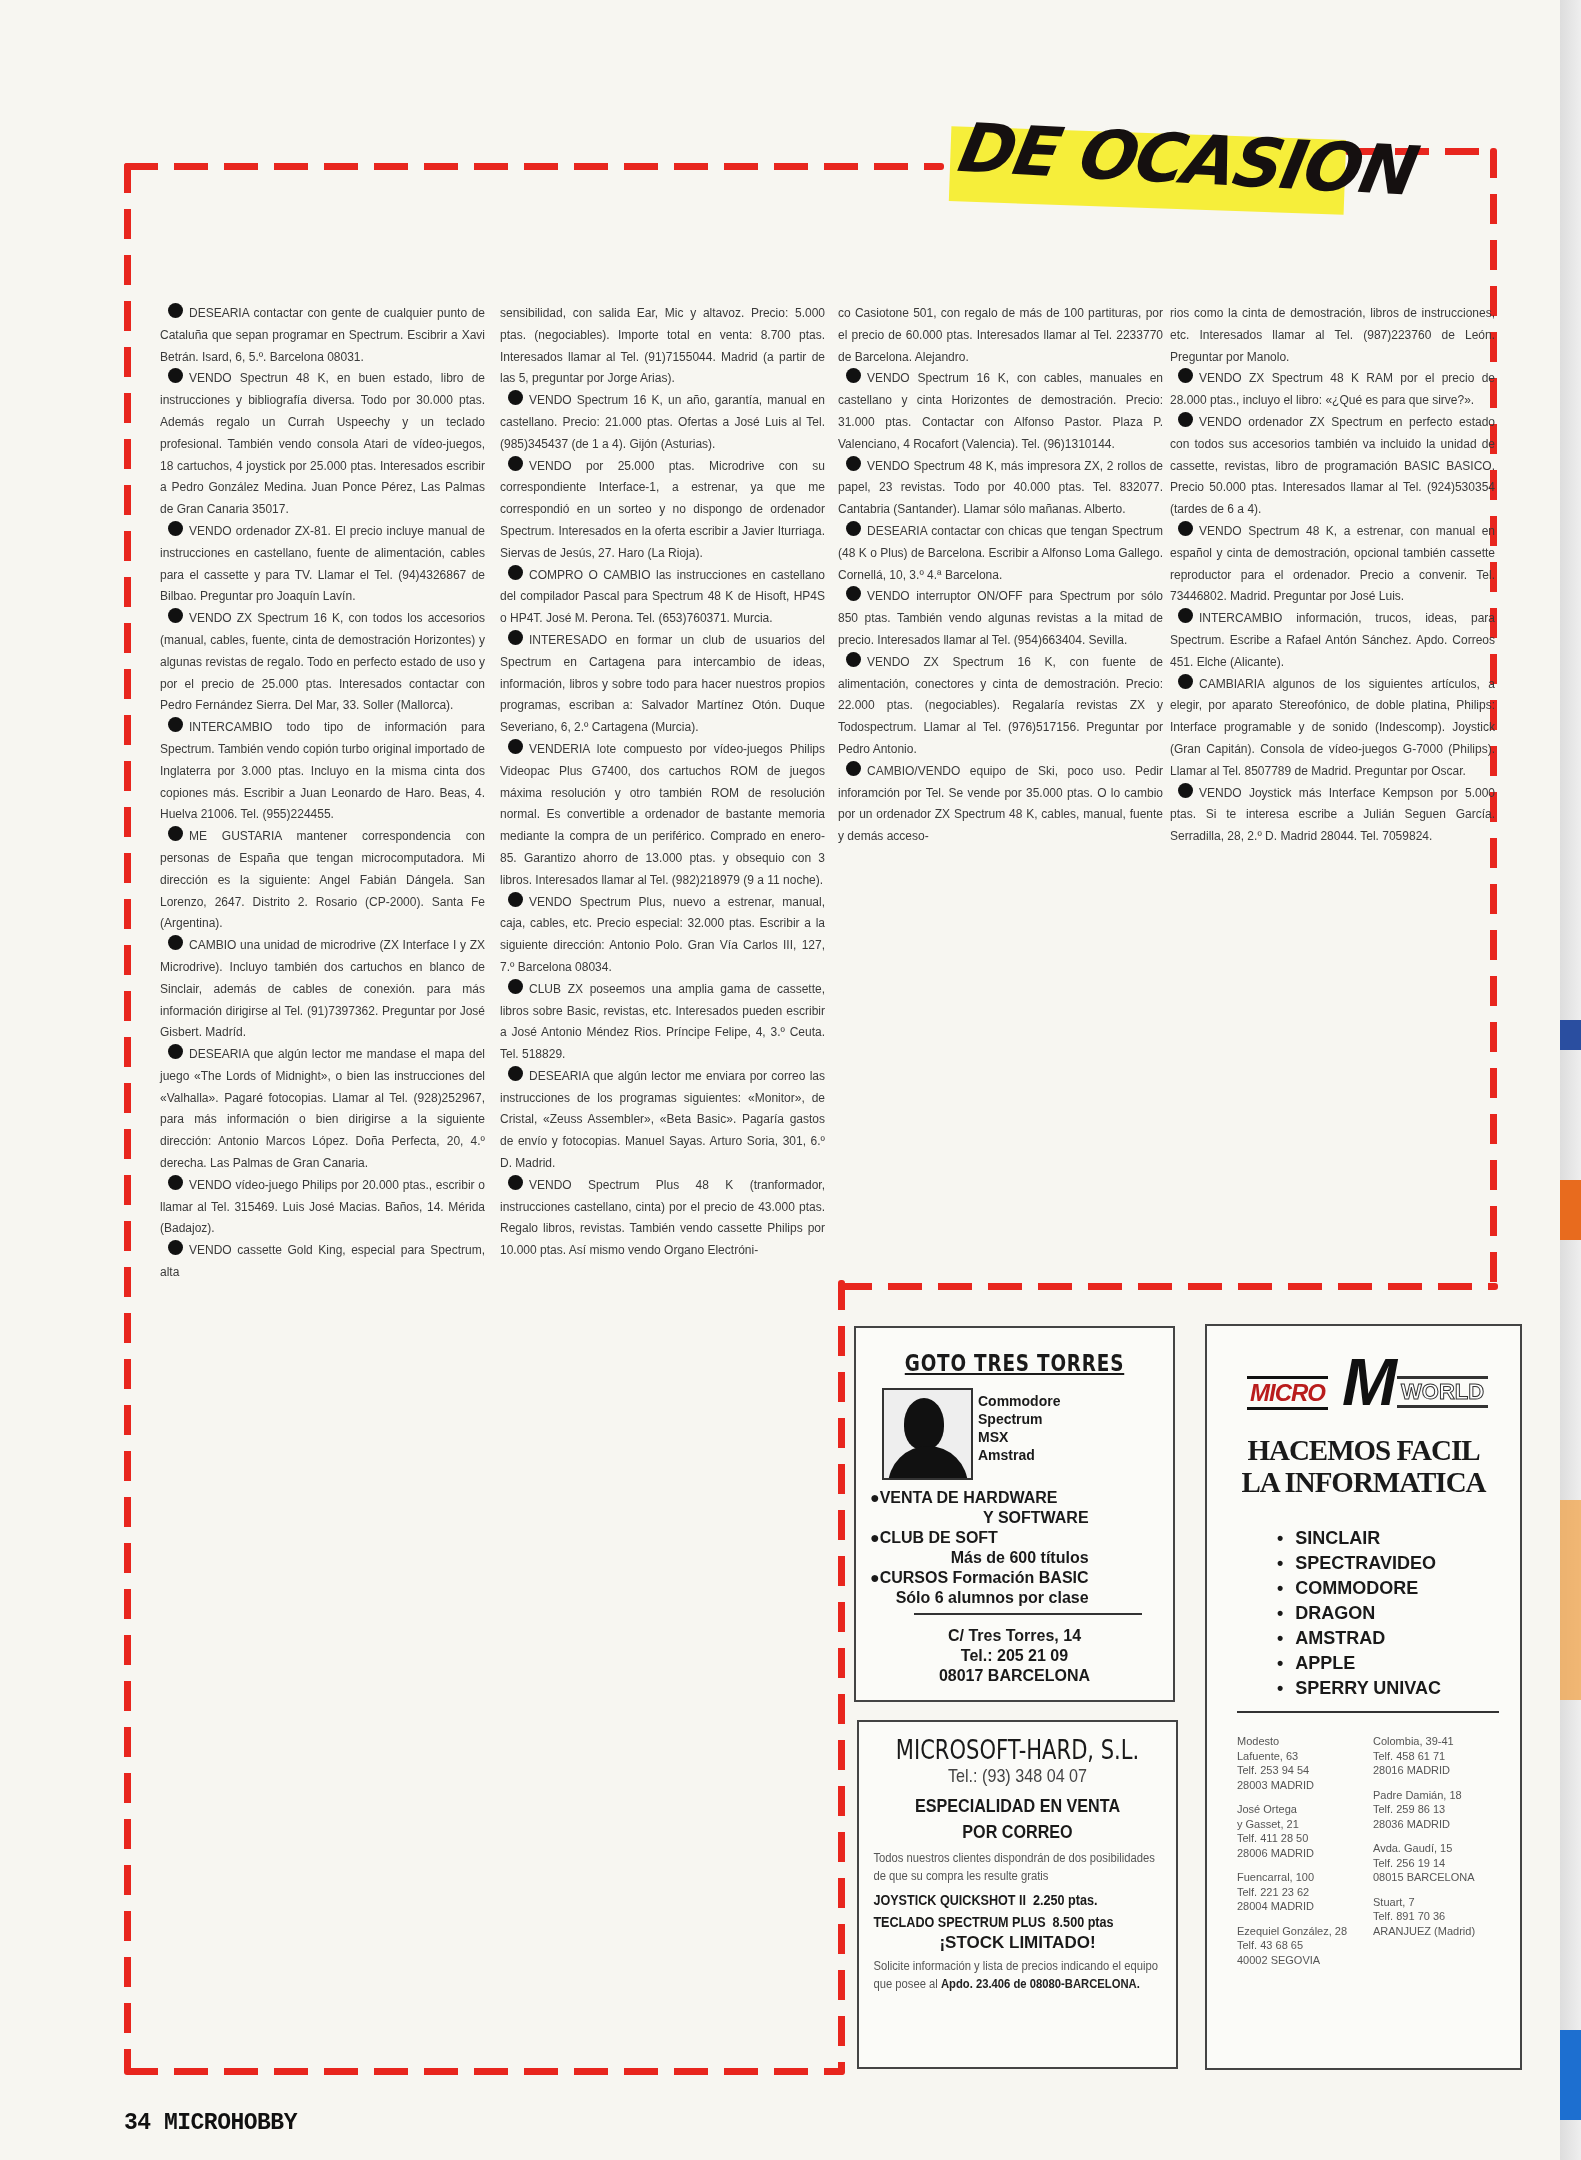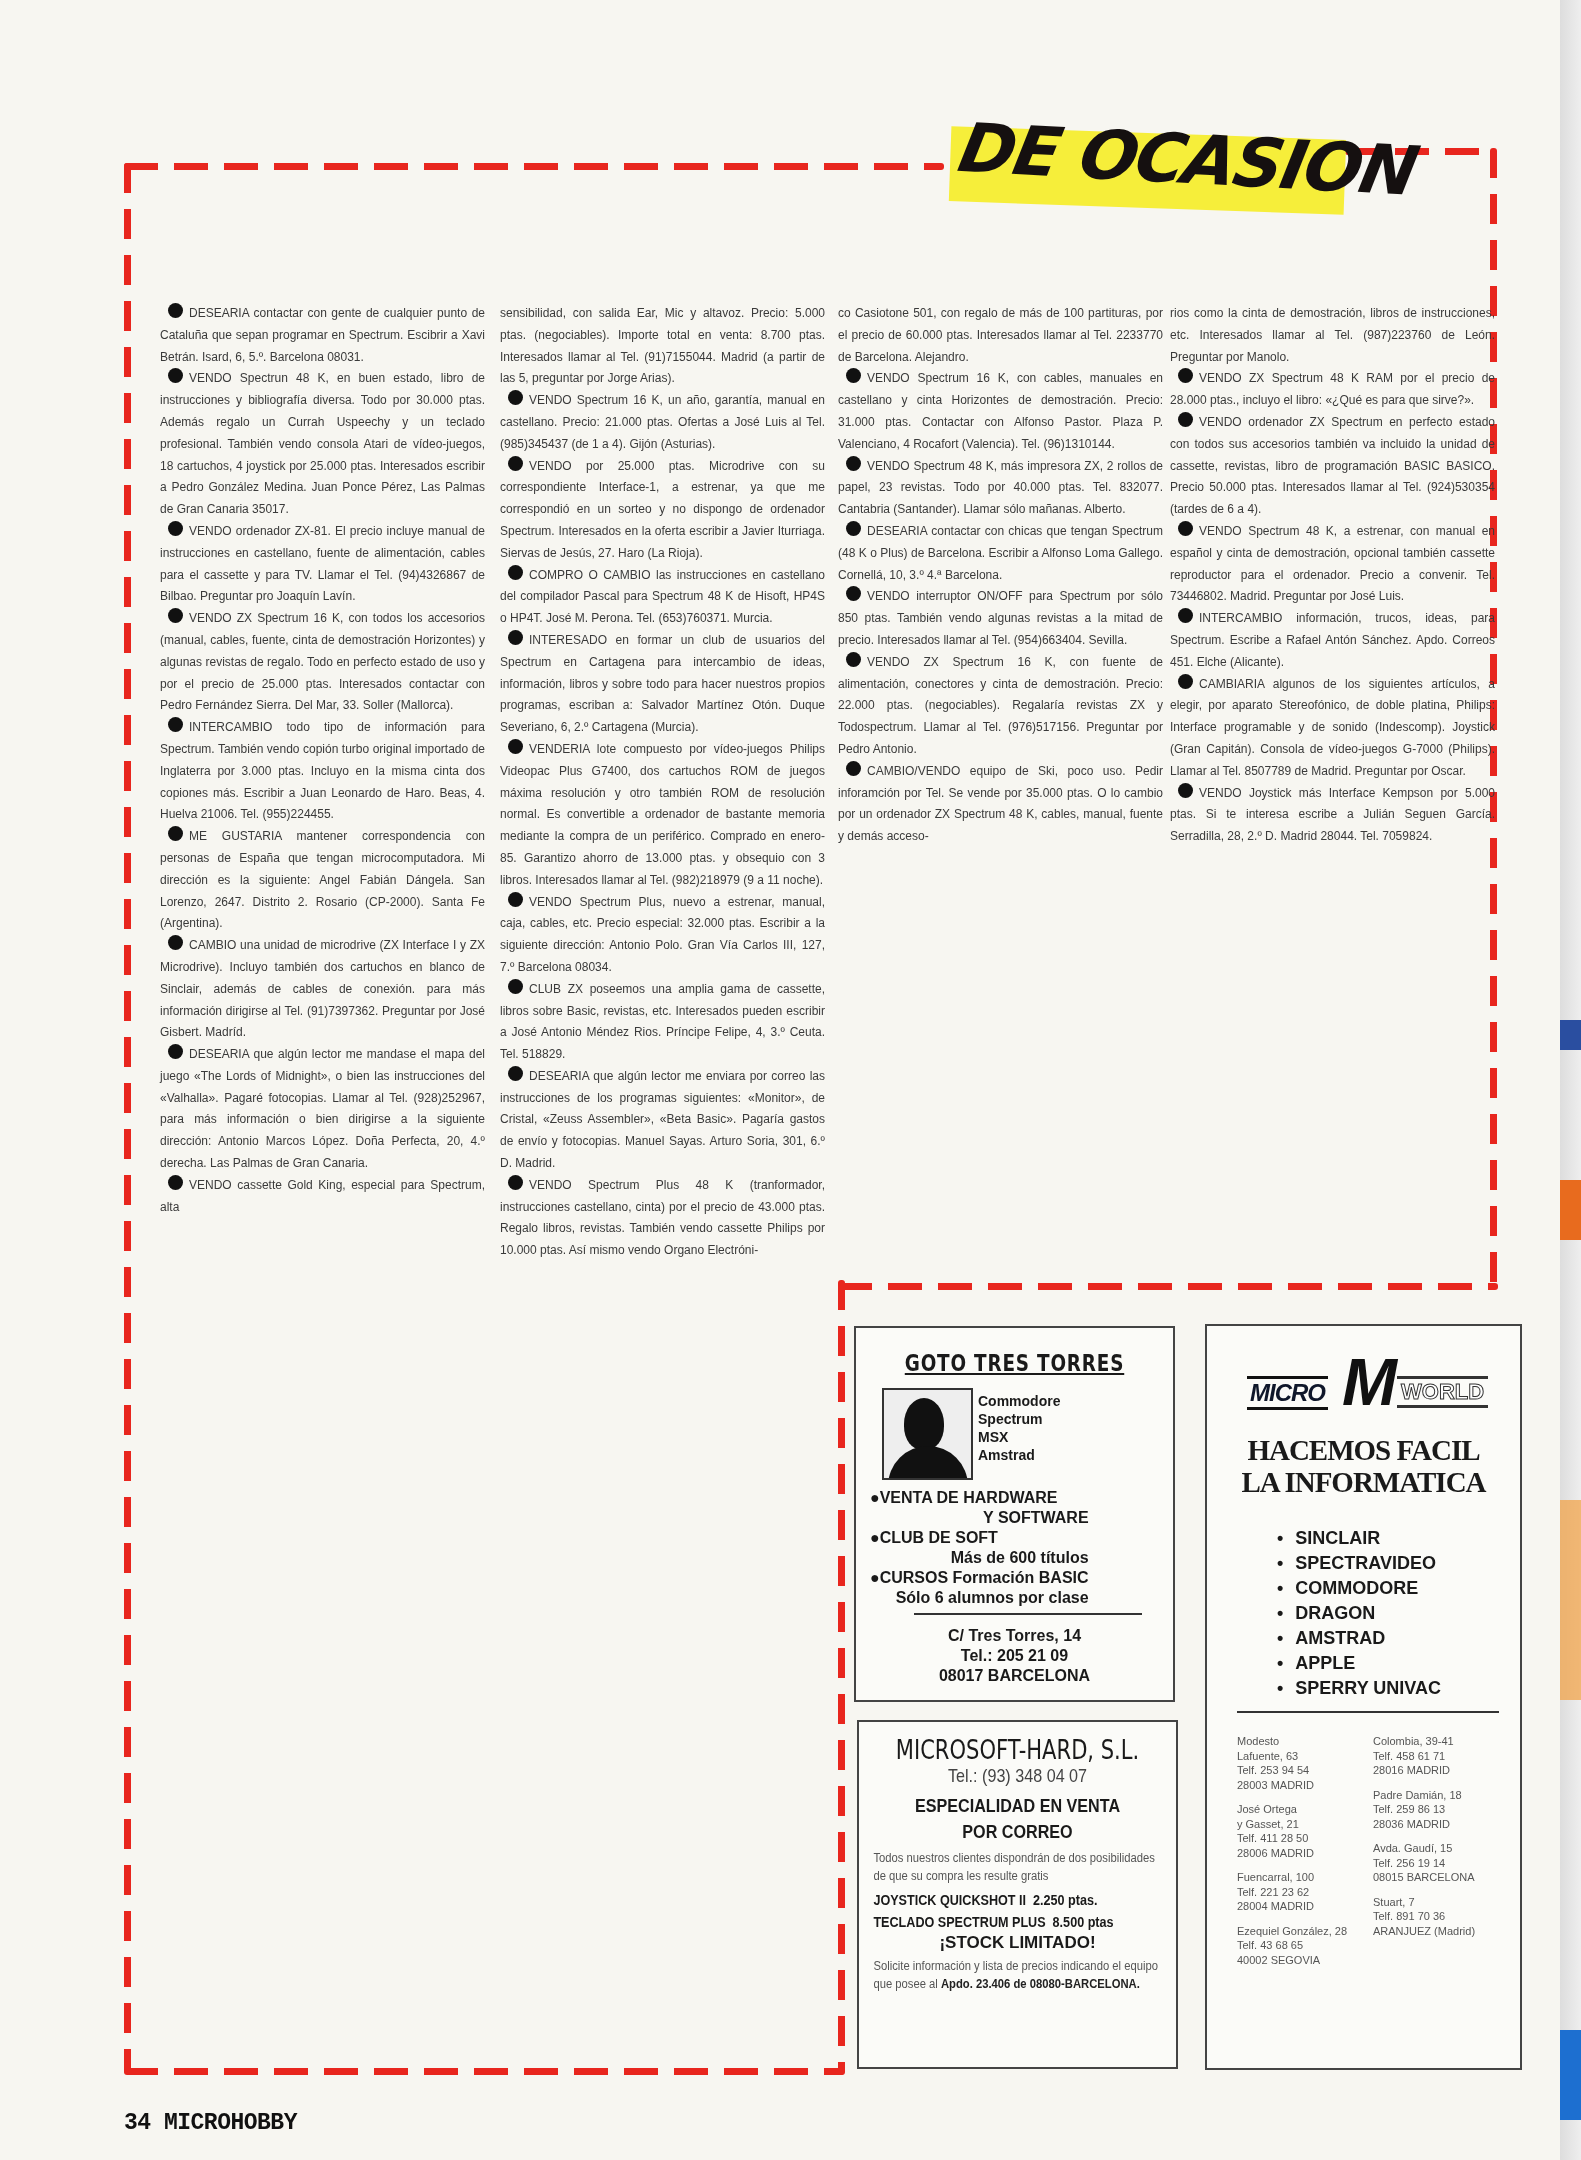--- a/index.html
+++ b/index.html
@@ -50,21 +50,21 @@
   .goto-addr { position: absolute; left: 0; right: 0; top: 298px; text-align: center; font-weight: bold; font-size: 16px; line-height: 20px; }
 
   .msh-title { text-align: center; font-family: "DejaVu Sans", sans-serif; font-size: 27px; margin-top: 12px; transform: scaleX(0.78); white-space: nowrap; }
   .msh-tel { text-align: center; font-size: 19px; color: #444; transform: scaleX(0.85); }
   .msh-spec { text-align: center; font-weight: bold; font-size: 19px; line-height: 26px; margin-top: 6px; transform: scaleX(0.85); }
   .msh-small { font-size: 12.5px; line-height: 18px; color: #555; padding: 4px 16px; transform: scaleX(0.9); transform-origin: left; width: 320px; }
   .msh-items { font-weight: bold; font-size: 14px; line-height: 22px; padding: 0 16px; transform: scaleX(0.9); transform-origin: left; width: 330px; white-space: nowrap; }
   .msh-stock { text-align: center; font-weight: bold; font-size: 17px; }
 
   .mw-logo { position: absolute; left: 40px; top: 28px; width: 230px; height: 70px; }
-  .mw-micro { position: absolute; left: 0; top: 22px; font-weight: bold; font-style: italic; font-size: 24px; color: #0f172a; border-top: 3px solid #111; border-bottom: 3px solid #111; padding: 0 3px; letter-spacing: -1px; }
+  .mw-micro { position: absolute; left: 0; top: 22px; font-weight: bold; font-style: italic; font-size: 24px; color: #b91c1c; border-top: 3px solid #111; border-bottom: 3px solid #111; padding: 0 3px; letter-spacing: -1px; }
   .mw-m { position: absolute; left: 95px; top: -10px; font-weight: bold; font-style: italic; font-size: 66px; color: #111; }
   .mw-world { position: absolute; left: 150px; top: 22px; font-weight: bold; font-size: 22px; color: #fff; -webkit-text-stroke: 1px #333; border-top: 3px solid #333; border-bottom: 3px solid #333; padding: 0 4px; }
   .mw-slogan { position: absolute; left: 0; right: 0; top: 108px; text-align: center; font-family: "Liberation Serif", serif; font-weight: bold; font-size: 29px; line-height: 32px; letter-spacing: -1px; }
   .mw-brands { position: absolute; left: 70px; top: 200px; font-weight: bold; font-size: 18px; line-height: 25px; list-style: none; padding: 0; margin: 0; }
   .mw-brands li::before { content: "\2022"; margin-right: 12px; }
   .mw-rule { position: absolute; left: 30px; top: 385px; width: 262px; height: 2px; background: #333; }
   .mw-stores { position: absolute; left: 30px; top: 408px; width: 260px; display: grid; grid-template-columns: 1fr 1fr; column-gap: 12px; font-family: "Liberation Sans Narrow", "Liberation Sans", sans-serif; font-size: 11px; line-height: 14.5px; color: #555; }
   .mw-store { margin-bottom: 10px; }
   .mw-store div { white-space: nowrap; }
 
@@ -94,20 +94,21 @@
 
 <div class="col" style="left:160px;">
     <p><span class="bullet"></span><span>DESEARIA</span> <span>contactar con gente de cualquier punto de Cataluña que sepan programar en Spectrum. Escibrir a Xavi Betrán. Isard, 6, 5.º. Barcelona 08031.</span></p>
     <p><span class="bullet"></span><span>VENDO</span> <span>Spectrun 48 K, en buen estado, libro de instrucciones y bibliografía diversa. Todo por 30.000 ptas. Además regalo un Currah Uspeechy y un teclado profesional. También vendo consola Atari de vídeo-juegos, 18 cartuchos, 4 joystick por 25.000 ptas. Interesados escribir a Pedro González Medina. Juan Ponce Pérez, Las Palmas de Gran Canaria 35017.</span></p>
     <p><span class="bullet"></span><span>VENDO</span> <span>ordenador ZX-81. El precio incluye manual de instrucciones en castellano, fuente de alimentación, cables para el cassette y para TV. Llamar el Tel. (94)4326867 de Bilbao. Preguntar pro Joaquín Lavín.</span></p>
     <p><span class="bullet"></span><span>VENDO</span> <span>ZX Spectrum 16 K, con todos los accesorios (manual, cables, fuente, cinta de demostración Horizontes) y algunas revistas de regalo. Todo en perfecto estado de uso y por el precio de 25.000 ptas. Interesados contactar con Pedro Fernández Sierra. Del Mar, 33. Soller (Mallorca).</span></p>
     <p><span class="bullet"></span><span>INTERCAMBIO</span> <span>todo tipo de información para Spectrum. También vendo copión turbo original importado de Inglaterra por 3.000 ptas. Incluyo en la misma cinta dos copiones más. Escribir a Juan Leonardo de Haro. Beas, 4. Huelva 21006. Tel. (955)224455.</span></p>
     <p><span class="bullet"></span><span>ME GUSTARIA</span> <span>mantener correspondencia con personas de España que tengan microcomputadora. Mi dirección es la siguiente: Angel Fabián Dángela. San Lorenzo, 2647. Distrito 2. Rosario (CP-2000). Santa Fe (Argentina).</span></p>
     <p><span class="bullet"></span><span>CAMBIO</span> <span>una unidad de microdrive (ZX Interface I y ZX Microdrive). Incluyo también dos cartuchos en blanco de Sinclair, además de cables de conexión. para más información dirigirse al Tel. (91)7397362. Preguntar por José Gisbert. Madríd.</span></p>
     <p><span class="bullet"></span><span>DESEARIA</span> <span>que algún lector me mandase el mapa del juego «The Lords of Midnight», o bien las instrucciones del «Valhalla». Pagaré fotocopias. Llamar al Tel. (928)252967, para más información o bien dirigirse a la siguiente dirección: Antonio Marcos López. Doña Perfecta, 20, 4.º derecha. Las Palmas de Gran Canaria.</span></p>
+    <p><span class="bullet"></span><span>VENDO</span> <span>vídeo-juego Philips por 20.000 ptas., escribir o llamar al Tel. 315469. Luis José Macias. Baños, 14. Mérida (Badajoz).</span></p>
     <p><span class="bullet"></span><span>VENDO</span> <span>cassette Gold King, especial para Spectrum, alta</span></p>
   </div>
 <div class="col" style="left:500px;">
     <p><span>sensibilidad, con salida Ear, Mic y altavoz. Precio: 5.000 ptas. (negociables). Importe total en venta: 8.700 ptas. Interesados llamar al Tel. (91)7155044. Madrid (a partir de las 5, preguntar por Jorge Arias).</span></p>
     <p><span class="bullet"></span><span>VENDO</span> <span>Spectrum 16 K, un año, garantía, manual en castellano. Precio: 21.000 ptas. Ofertas a José Luis al Tel. (985)345437 (de 1 a 4). Gijón (Asturias).</span></p>
     <p><span class="bullet"></span><span>VENDO</span> <span>por 25.000 ptas. Microdrive con su correspondiente Interface-1, a estrenar, ya que me correspondió en un sorteo y no dispongo de ordenador Spectrum. Interesados en la oferta escribir a Javier Iturriaga. Siervas de Jesús, 27. Haro (La Rioja).</span></p>
     <p><span class="bullet"></span><span>COMPRO O CAMBIO</span> <span>las instrucciones en castellano del compilador Pascal para Spectrum 48 K de Hisoft, HP4S o HP4T. José M. Perona. Tel. (653)760371. Murcia.</span></p>
     <p><span class="bullet"></span><span>INTERESADO</span> <span>en formar un club de usuarios del Spectrum en Cartagena para intercambio de ideas, información, libros y sobre todo para hacer nuestros propios programas, escriban a: Salvador Martínez Otón. Duque Severiano, 6, 2.º Cartagena (Murcia).</span></p>
     <p><span class="bullet"></span><span>VENDERIA</span> <span>lote compuesto por vídeo-juegos Philips Videopac Plus G7400, dos cartuchos ROM de juegos máxima resolución y otro también ROM de resolución normal. Es convertible a ordenador de bastante memoria mediante la compra de un periférico. Comprado en enero-85. Garantizo ahorro de 13.000 ptas. y obsequio con 3 libros. Interesados llamar al Tel. (982)218979 (9 a 11 noche).</span></p>
     <p><span class="bullet"></span><span>VENDO</span> <span>Spectrum Plus, nuevo a estrenar, manual, caja, cables, etc. Precio especial: 32.000 ptas. Escribir a la siguiente dirección: Antonio Polo. Gran Vía Carlos III, 127, 7.º Barcelona 08034.</span></p>

